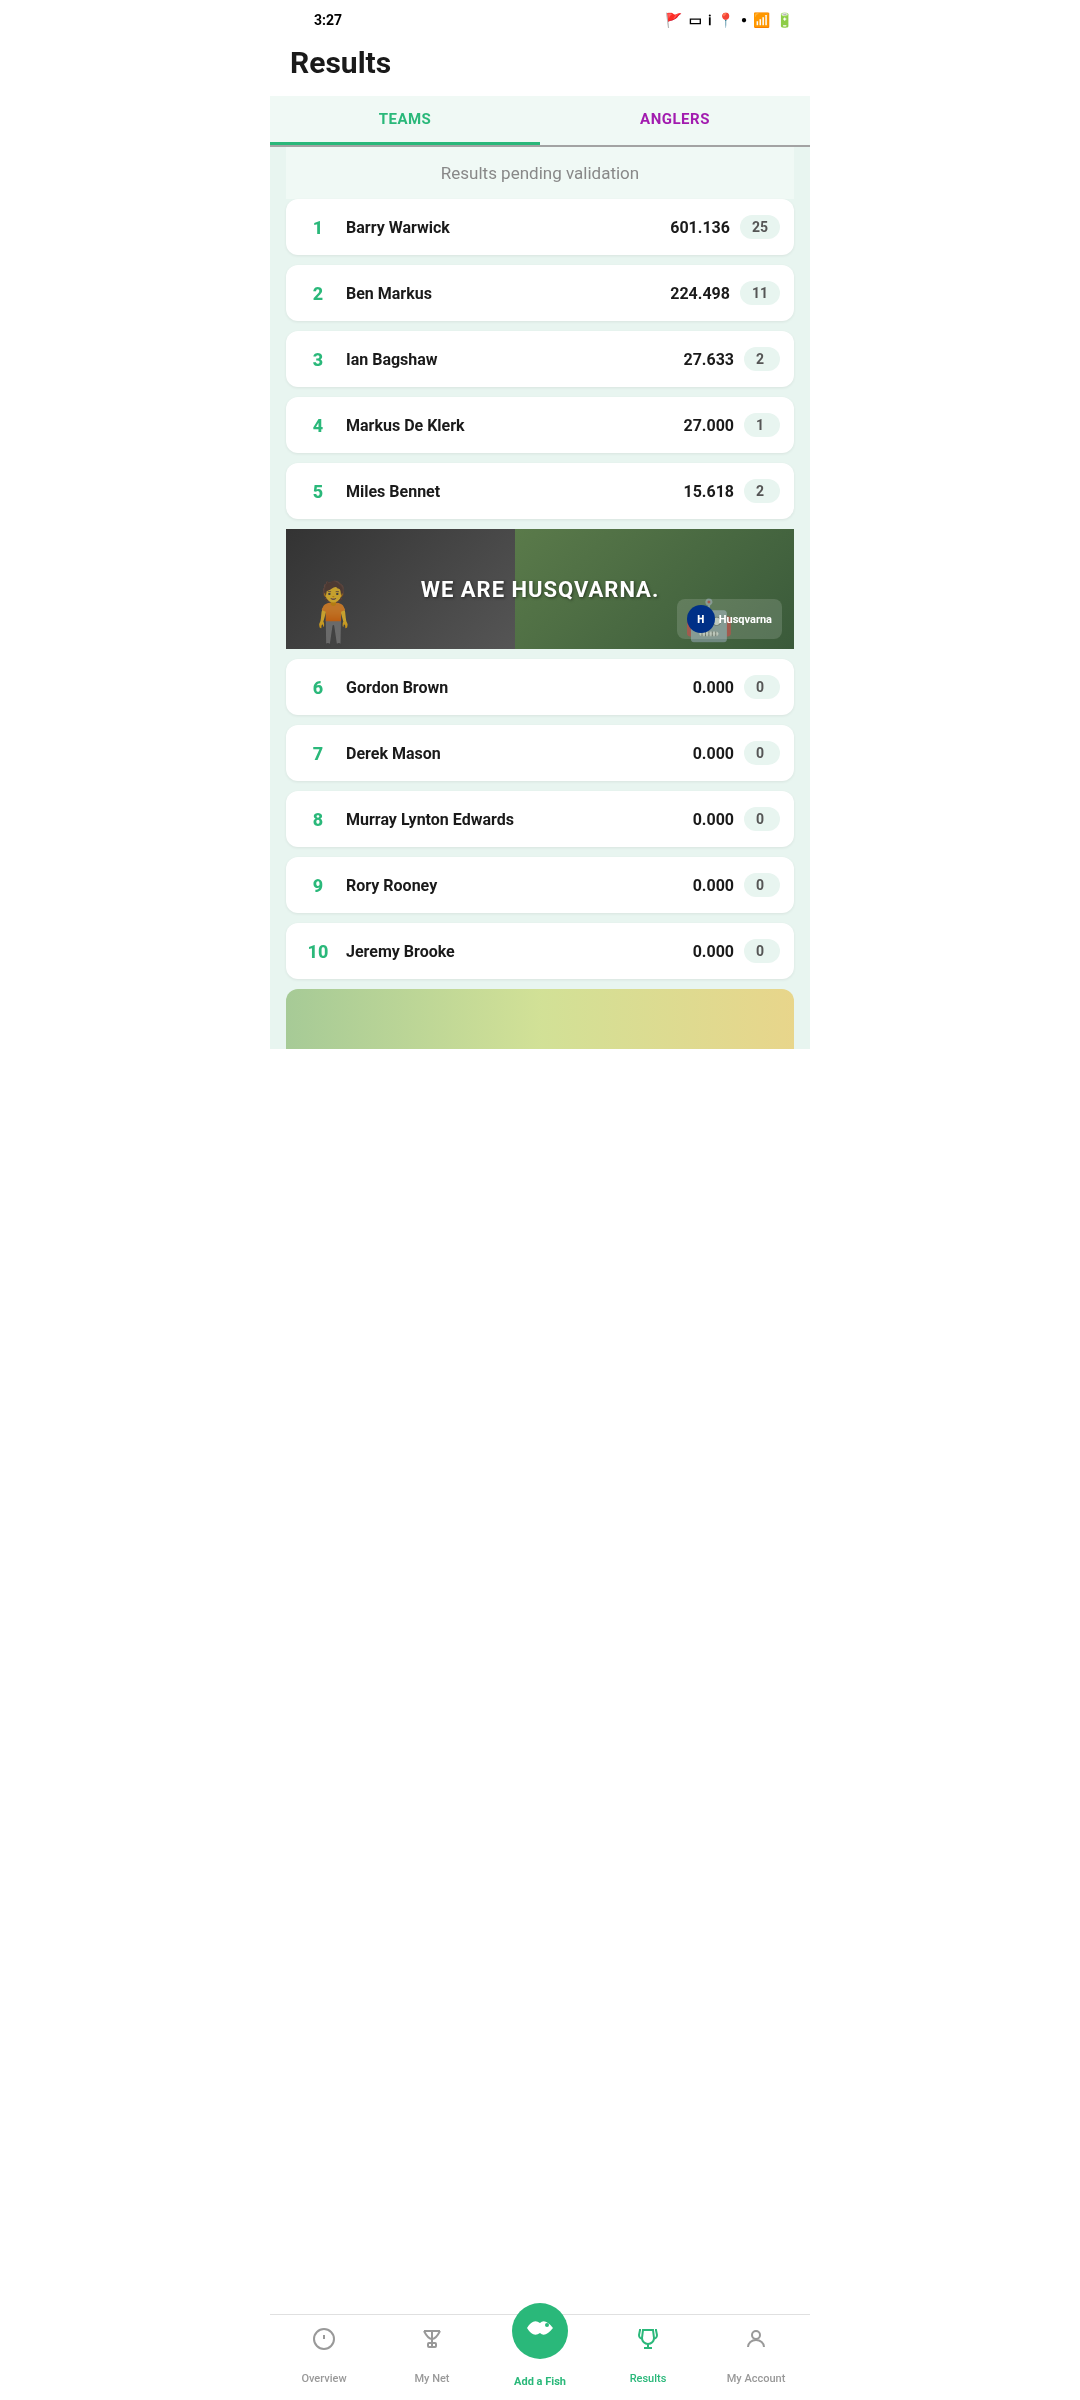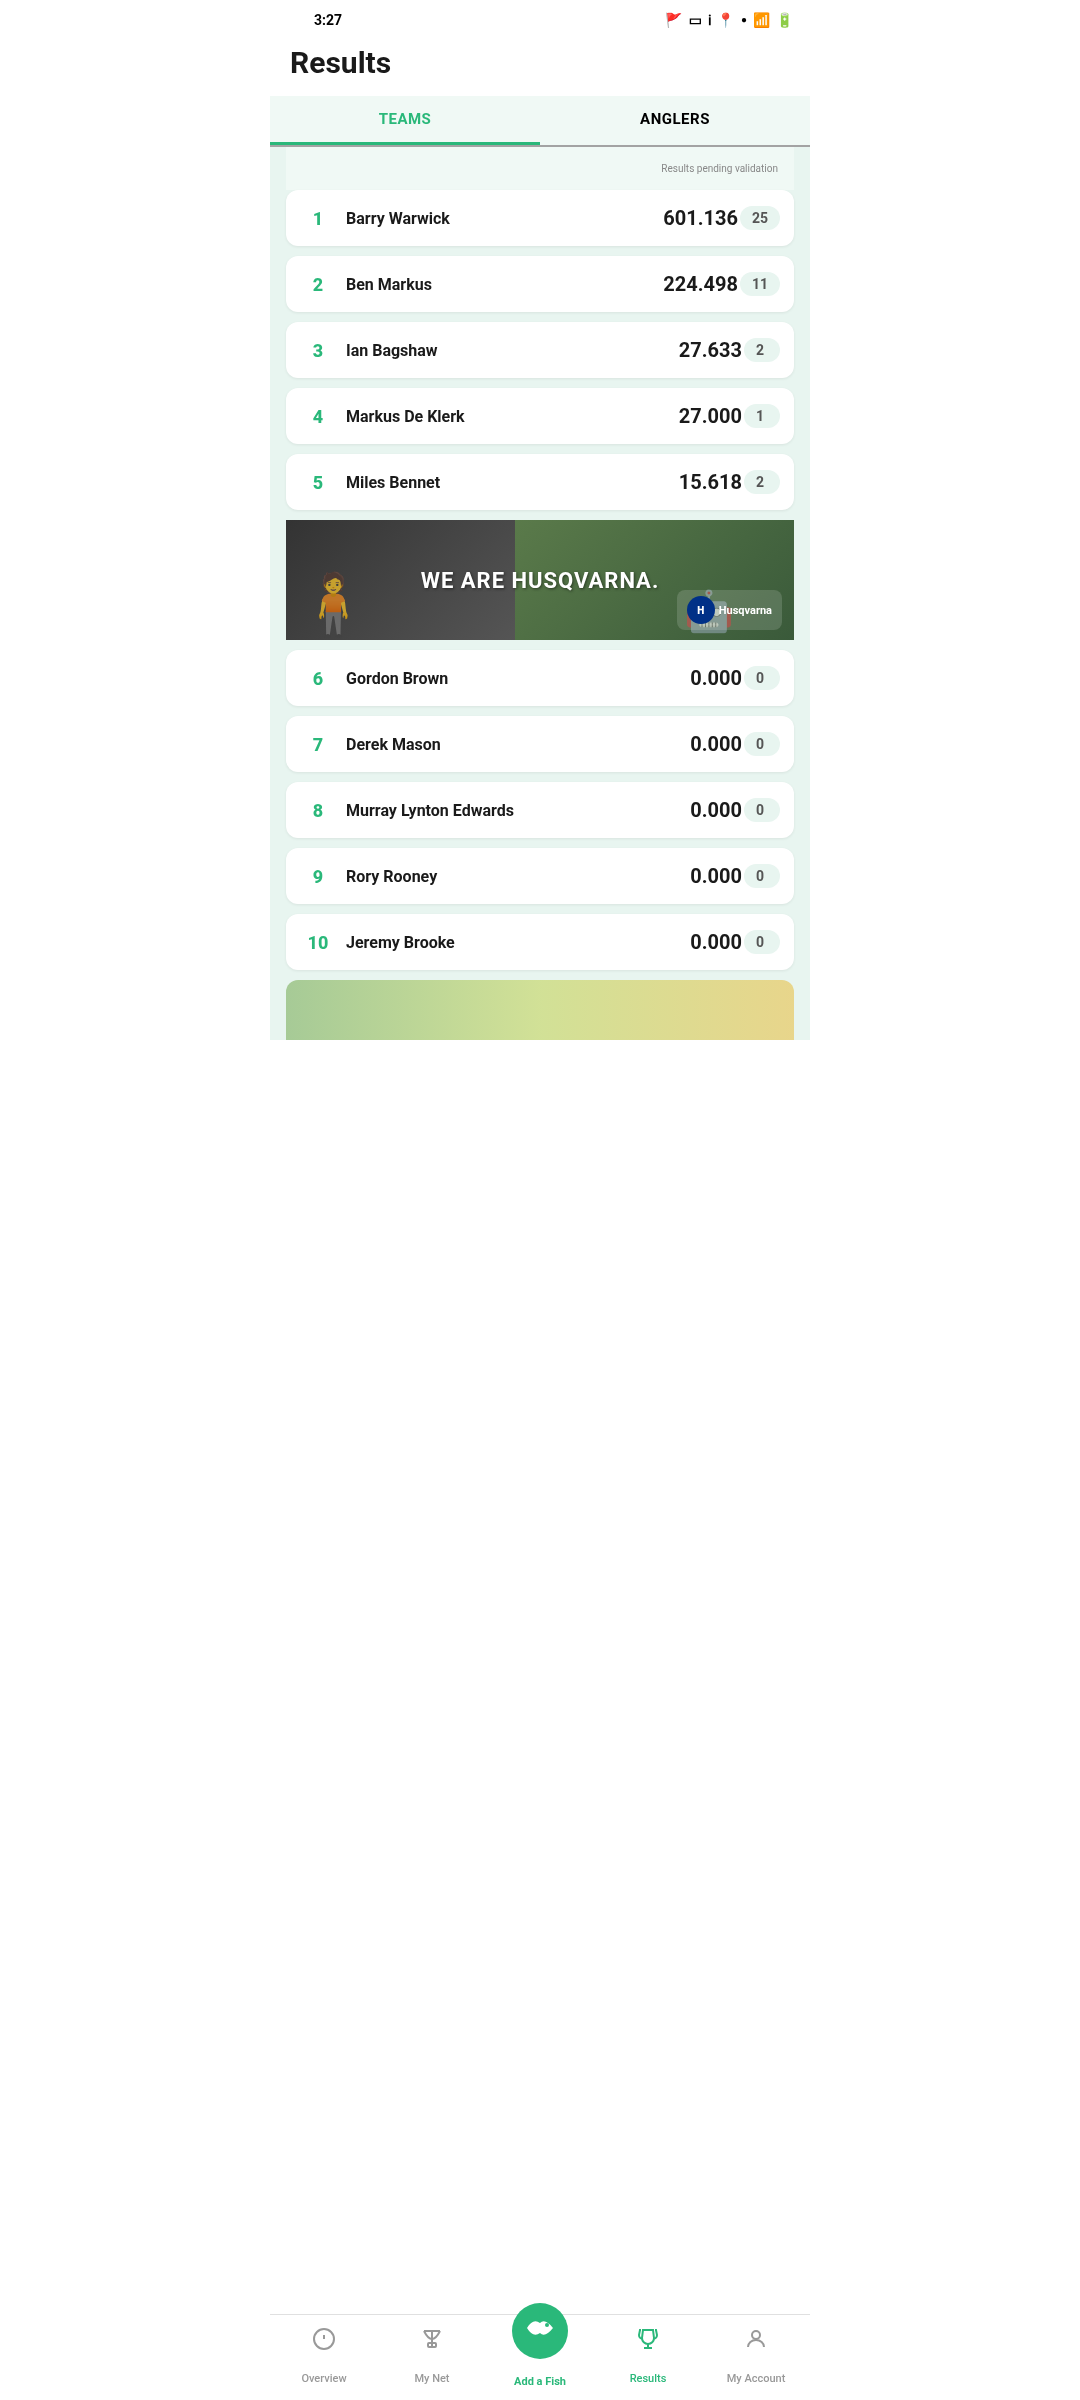--- a/index.html
+++ b/index.html
@@ -39,36 +39,36 @@
       display: flex;
       border-bottom: 2px solid #a3a3a3;
       background: #f0f9f5;
     }
     .tab {
       flex: 1;
       text-align: center;
       padding: 14px 0;
       font-size: 15px;
       font-weight: 700;
-      color: #000000;
+      color: #a21caf;
       letter-spacing: 0.5px;
       cursor: pointer;
       position: relative;
     }
     .tab.active {
       color: #2ab87a;
       border-bottom: 3px solid #2ab87a;
     }
 
     
     .status-message {
-      text-align: right;
+      text-align: center;
       padding: 16px;
       color: #888;
-      font-size: 10px;
+      font-size: 17px;
       background: #f0f9f5;
     }
 
     
     .results-list {
       background: #e8f5f0;
       padding: 0 16px;
     }
 
     .result-row {
@@ -92,24 +92,24 @@
 
     .name {
       flex: 1;
       font-size: 16px;
       font-weight: 700;
       color: #1a1a1a;
       padding: 0 10px;
     }
 
     .score {
-      font-size: 20px;
+      font-size: 16px;
       font-weight: 700;
       color: #1a1a1a;
-      margin-right: 2px;
+      margin-right: 10px;
     }
 
     .fish-count {
       background: #e8f5f0;
       border-radius: 20px;
       padding: 4px 12px;
       font-size: 14px;
       font-weight: 700;
       color: #555;
       min-width: 36px;

